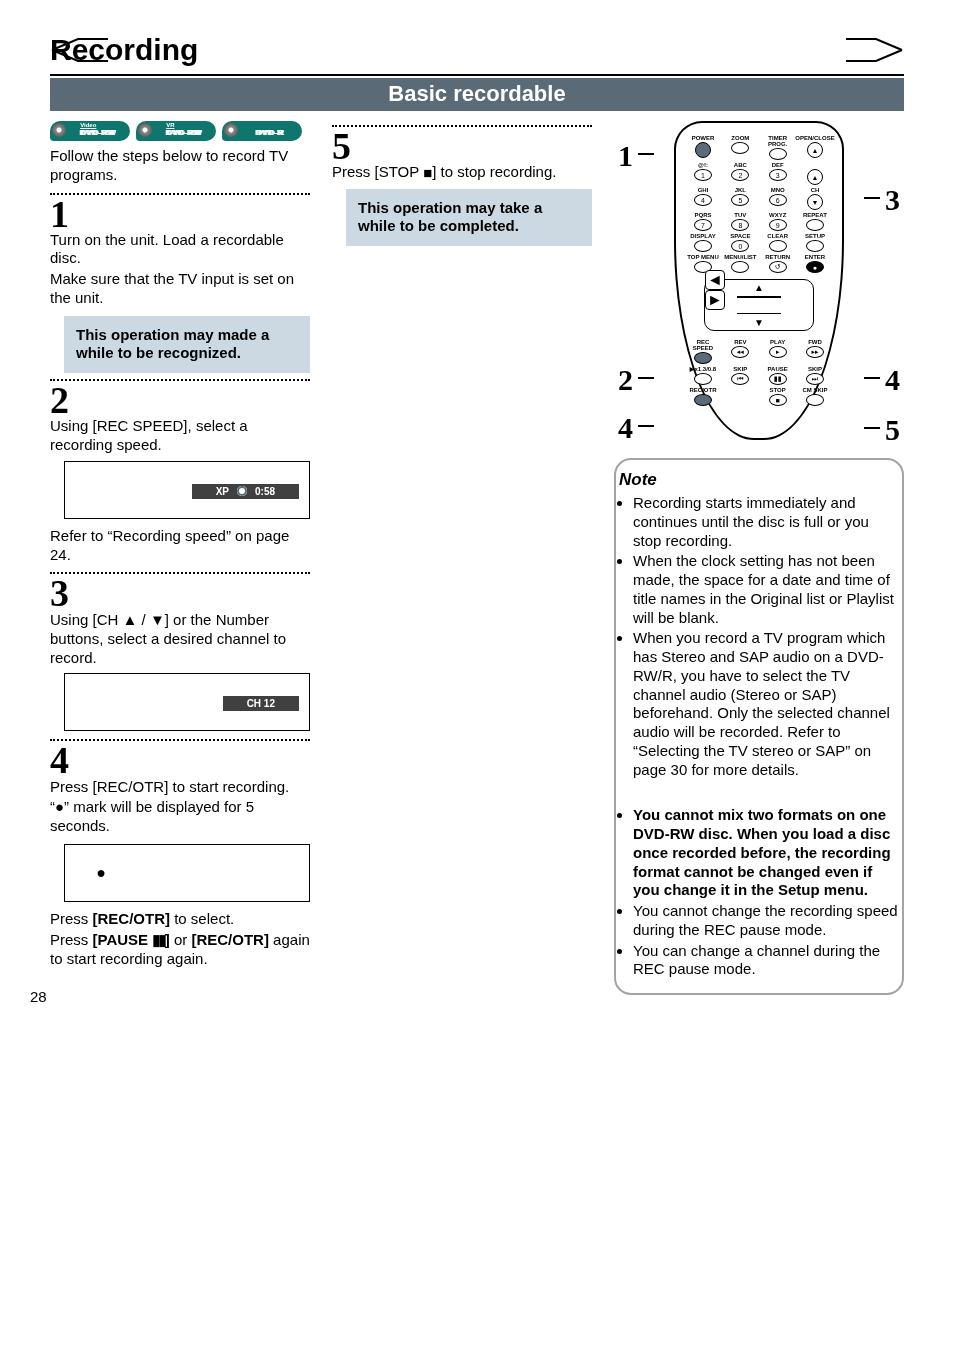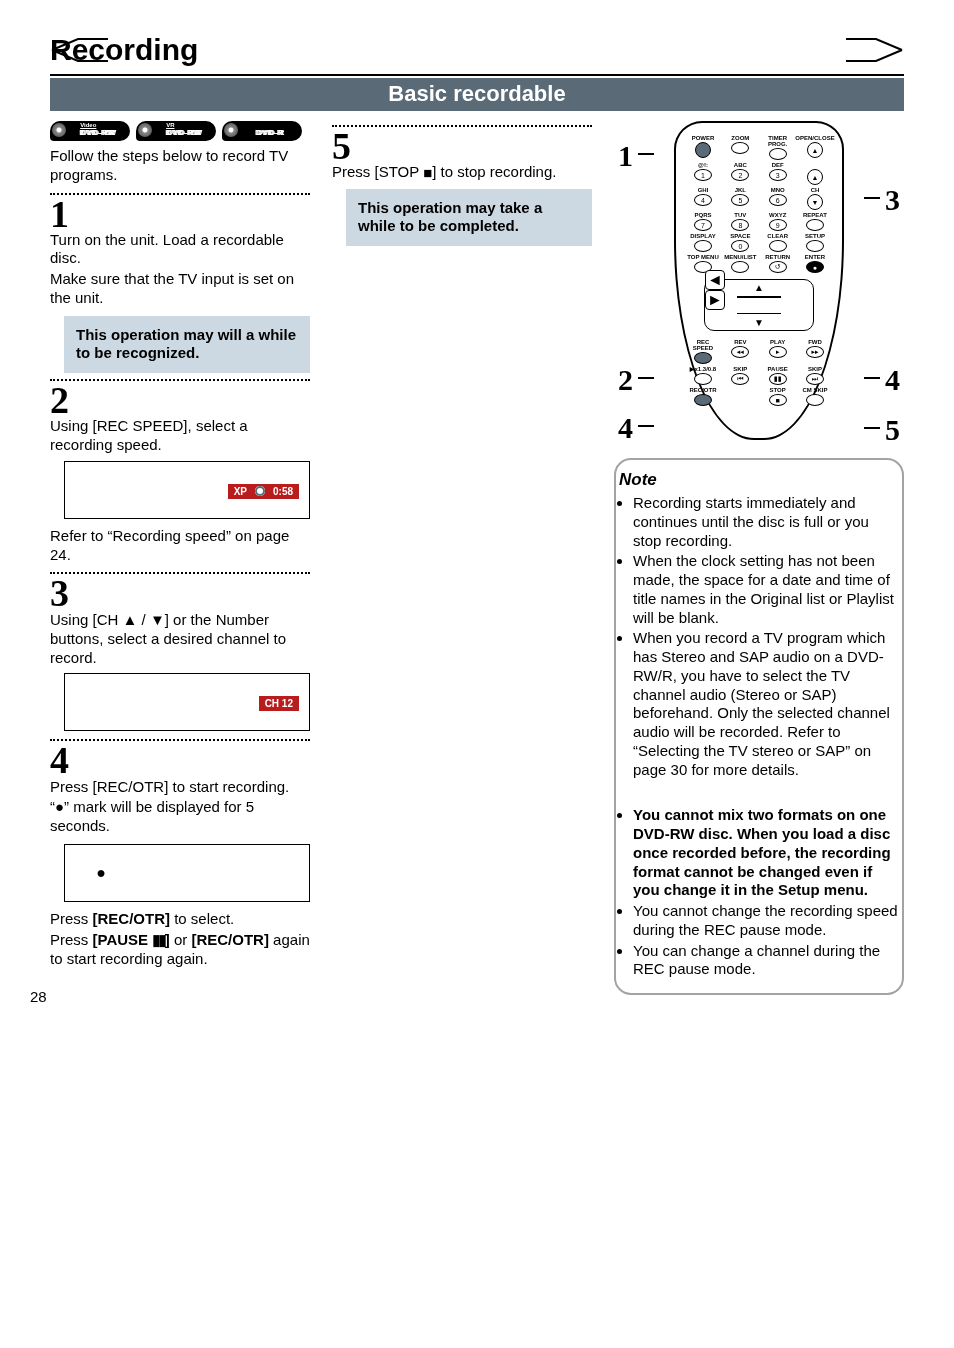--- a/index.html
+++ b/index.html
@@ -51,21 +51,21 @@
   .columns { display: flex; gap: 22px; }
   .col-left   { width: 260px; }
   .col-mid    { width: 260px; }
   .col-right  { flex: 1; }
 
   
   .disc-badges { display: flex; gap: 6px; margin-bottom: 6px; }
   .disc-badge {
     width: 80px; height: 20px;
     border-radius: 10px 10px 10px 4px;
-    background: #000000; color: #fff;
+    background: #0f766e; color: #fff;
     display: flex; flex-direction: column;
     align-items: center; justify-content: center;
     font-size: 8px; font-weight: bold;
     position: relative; overflow: hidden;
     line-height: 1;
   }
   .disc-badge .top-lbl { font-size: 6px; color:#fff; position:absolute; top:1px; text-decoration: underline;}
   .disc-badge .main-lbl { margin-top:4px; letter-spacing:0.5px; text-shadow: -1px 0 #fff, 1px 0 #fff;}
   .disc-badge::before{
     content:""; position:absolute; left:2px; top:2px; width:14px; height:14px;
@@ -98,23 +98,23 @@
 
   .display-box {
     border: 1px solid #000;
     height: 58px;
     margin: 6px 0 8px 14px;
     position: relative;
     background:#fff;
   }
   .display-chip {
     position: absolute; top: 22px; right: 10px;
-    background: #b91c1c; color: #fff;
+    background: #404040; color: #fff;
     font-size: 10px; font-weight: bold;
-    padding: 2px 6px;
+    padding: 2px 24px;
     display:flex; align-items:center; gap:8px;
   }
   .display-chip .disc-ic{
     width:10px;height:10px;border-radius:50%;background:#fff;display:inline-block;
     box-shadow: inset 0 0 0 2px #5a6a76, inset 0 0 0 4px #fff;
   }
   .display-mark {
     position:absolute; left:28px; top:50%; transform:translateY(-50%);
     width:16px; height:16px; display:flex; align-items:center; justify-content:center;
     font-size:16px;
@@ -255,21 +255,21 @@
             </div>
         </div>
       </div>
 
       <p class="intro">Follow the steps below to record TV programs.</p>
 
       <hr class="dotline">
       <div class="step-num">1</div>
       <p class="step-title">Turn on the unit. Load a recordable disc.</p>
       <p class="step-body">Make sure that the TV input is set on the unit.</p>
-      <div class="callout">This operation may will a while to be recognized.</div>
+      <div class="callout">This operation may made a while to be recognized.</div>
 
       <hr class="dotline">
       <div class="step-num">2</div>
       <p class="step-title">Using [REC SPEED], select a recording speed.</p>
       <div class="display-box">
         <span class="display-chip">
           <span>XP</span>
           <span class="disc-ic"></span>
           <span>0:58</span>
         </span>

